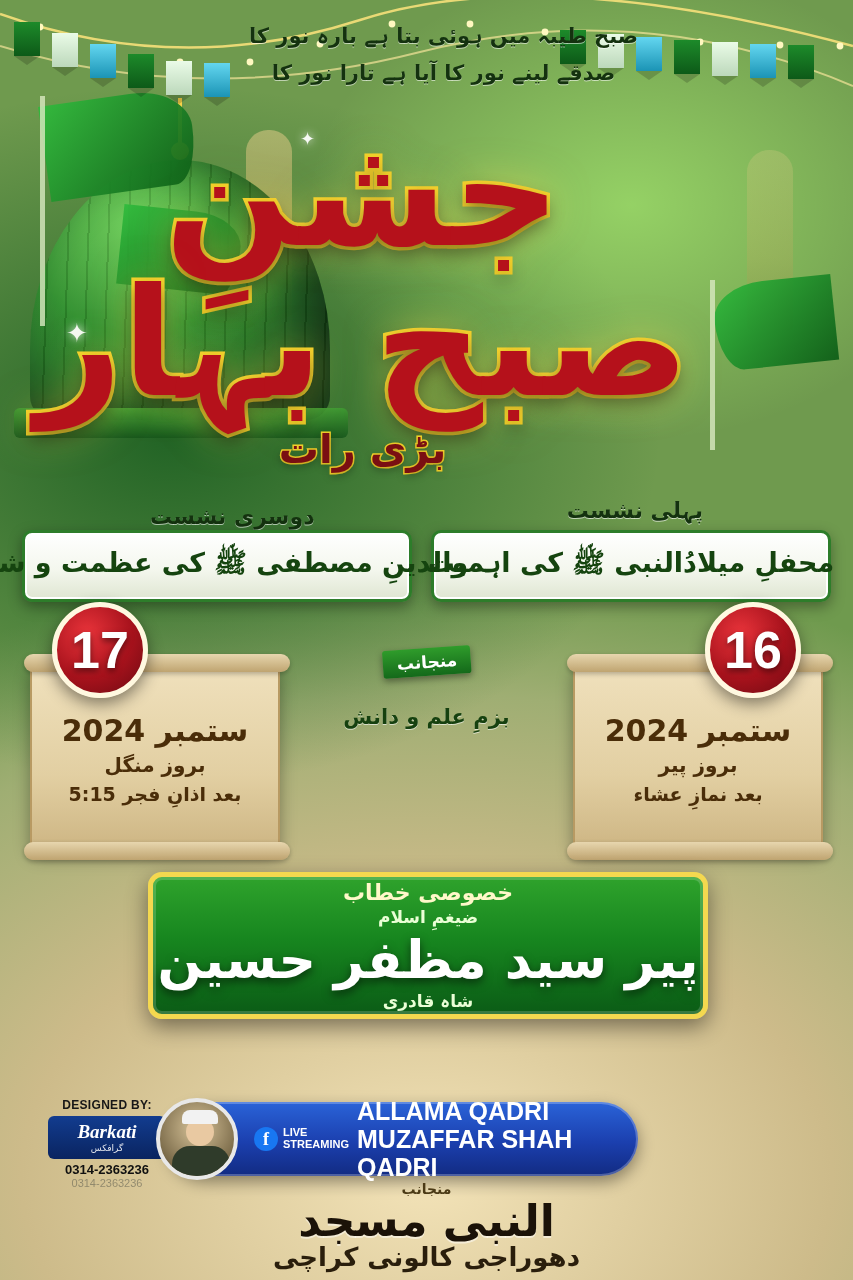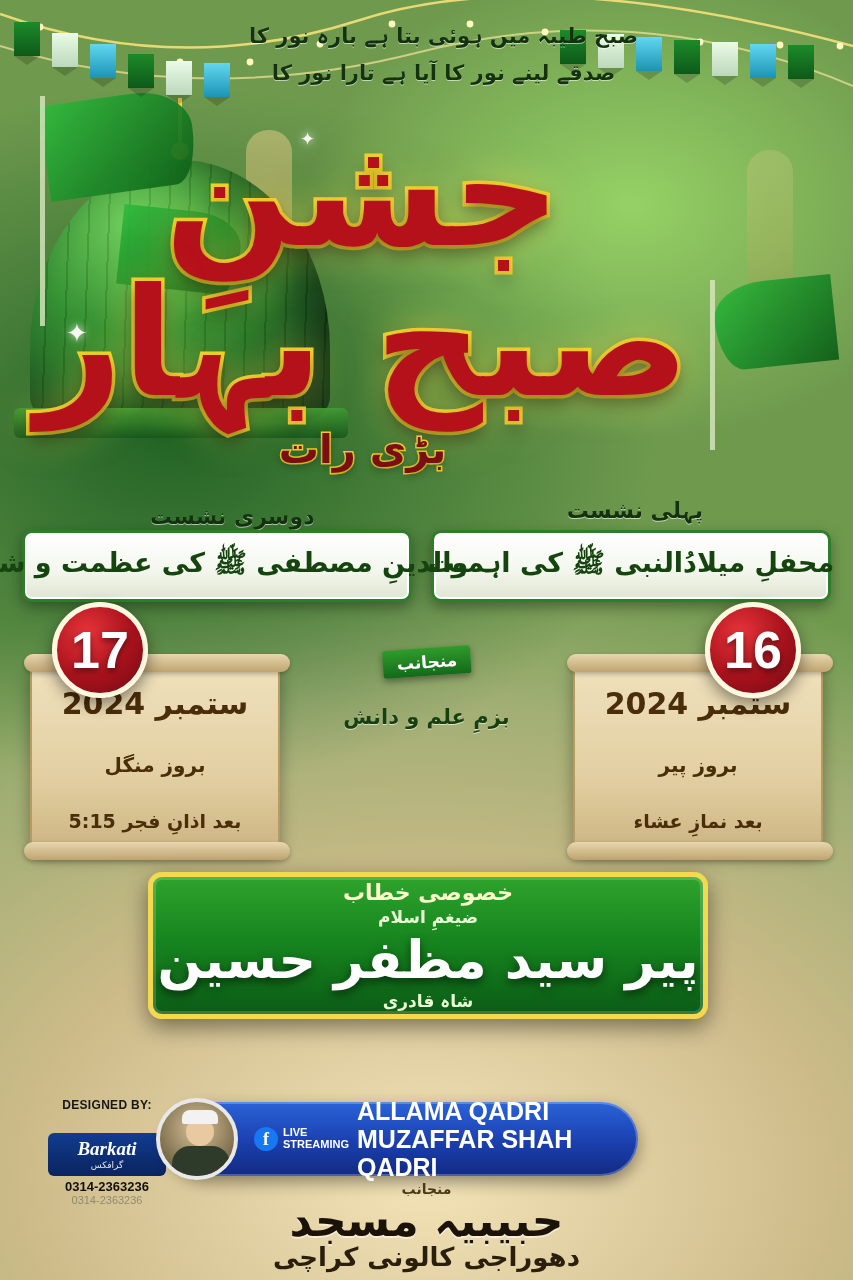--- a/index.html
+++ b/index.html
@@ -123,21 +123,21 @@
   .scroll:before, .scroll:after {
     content:""; position:absolute; left:-8px; width:266px; height:18px;
     background:linear-gradient(180deg,#e7d6ae,#bfa470); border-radius:9px;
     box-shadow:0 2px 5px rgba(0,0,0,.25);
   }
   .scroll:before { top:-10px; }
   .scroll:after { bottom:-10px; }
   .scroll .s-text {
     position:absolute; inset:16px 10px 12px 10px;
     display:flex; flex-direction:column; align-items:center; justify-content:center;
-    text-align:center; color:#4a2d09;gap:27px;
+    text-align:center; color:#4a2d09;
   }
   .s-date { font-size:30px; font-weight:bold; line-height:1.2; }
   .s-day  { font-size:20px; font-weight:bold; margin-top:4px; }
   .s-time { font-size:19px; font-weight:bold; margin-top:6px; }
   .scroll.s-right { right:30px; }
   .scroll.s-left  { left:30px; }
 
   .badge-num {
     position:absolute; top:-18px; width:96px; height:96px; border-radius:50%;
     background: radial-gradient(circle at 35% 30%, #e8333a 0%, #a7121c 55%, #6d0a12 100%);
@@ -177,21 +177,21 @@
     color:#ffffff; font-size:52px; font-weight:bold; line-height:1.2; margin-top:2px;
     text-shadow:0 4px 10px rgba(0,0,0,.55);
   }
 
   
   .designed {
     position:absolute; left:48px; top:1098px; width:118px; text-align:center;
   }
   .designed .d-lbl { font-size:12px; font-weight:bold; color:#171717; letter-spacing:.3px; }
   .designed .d-box {
-    margin-top:21px; background:linear-gradient(180deg,#123c8f,#0a2460);
+    margin-top:4px; background:linear-gradient(180deg,#123c8f,#0a2460);
     border-radius:6px; padding:5px 6px 6px; color:#fff;
   }
   .designed .d-brand { font-family:"Liberation Serif", serif; font-style:italic; font-size:19px; font-weight:bold; }
   .designed .d-sub { font-size:9px; opacity:.9; }
   .designed .d-phone { margin-top:3px; font-size:13px; font-weight:bold; color:#101010; }
   .designed .d-phone2 { font-size:11px; color:#5b5b4e; opacity:.55; }
 
   
   .livebar {
     position:absolute; left:168px; top:1102px; width:470px; height:74px;
@@ -364,17 +364,17 @@
       </div>
     </div>
     <div class="live-name">
       <div>ALLAMA QADRI</div>
       <div>MUZAFFAR SHAH QADRI</div>
     </div>
   </div>
 
   <div class="footer">
     <div class="f-tiny urdu">منجانب</div>
-    <div class="f-name urdu">حبیبیہ مسجد</div>
+    <div class="f-name urdu">النبی مسجد</div>
     <div class="f-sub urdu">دھوراجی کالونی کراچی</div>
   </div>
 
 </div>
 
 </body></html>

